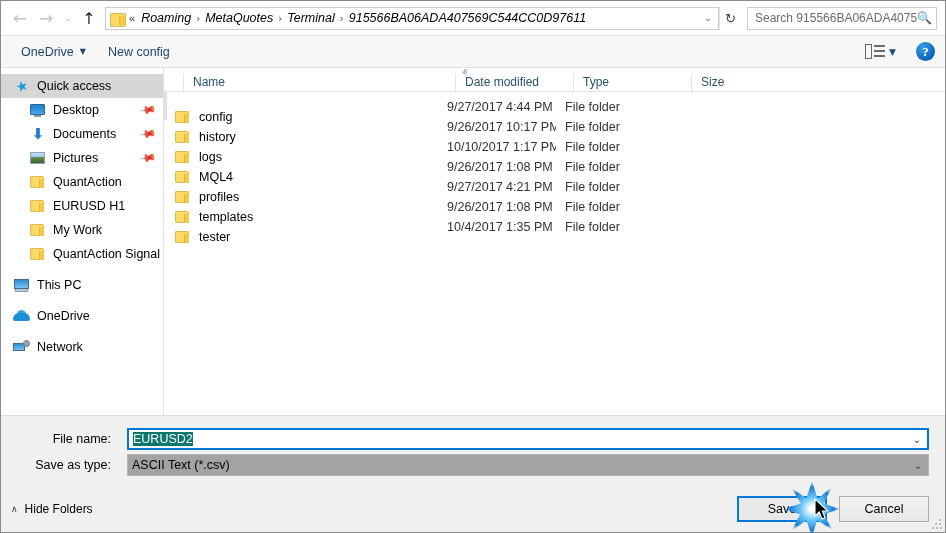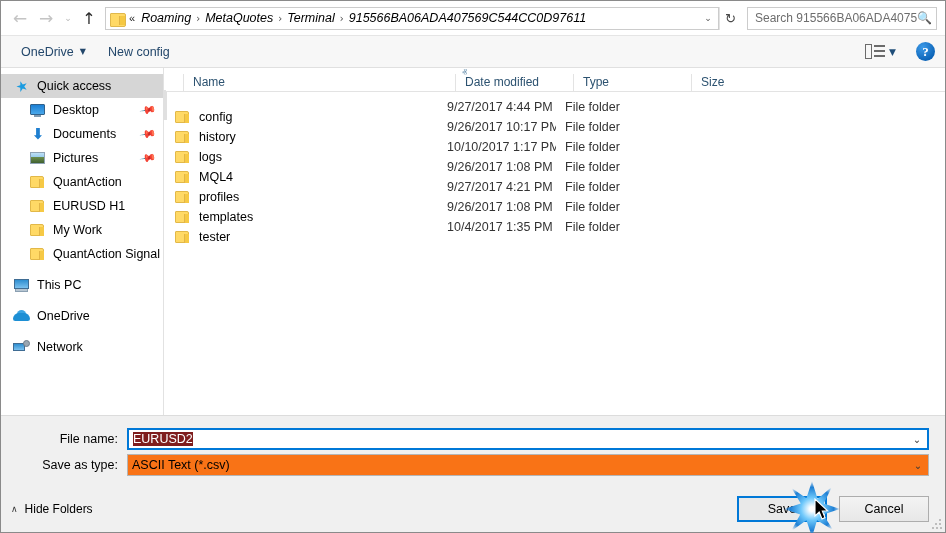--- a/index.html
+++ b/index.html
@@ -282,34 +282,34 @@
   }
   .cell { font-size: 12.5px; color: #333; padding-left: 9px; white-space: nowrap; overflow: hidden; }
 
   
   .formzone {
     flex: 0 0 71px; background: #f0f0f0; border-top: 1px solid #dcdcdc;
     padding: 12px 16px 0 0; position: relative;
   }
   .formrow { display: flex; align-items: center; height: 22px; margin-bottom: 4px; }
   .formlabel {
-    width: 126px; flex: 0 0 126px; text-align: right; padding-right: 9px;
+    width: 126px; flex: 0 0 126px; text-align: right; padding-right: 16px;
     font-size: 12.5px; color: #000;
   }
   .combo {
     flex: 1 1 auto; height: 22px; display: flex; align-items: center;
     background: #ffffff; border: 1px solid #7a7a7a; position: relative;
   }
   .combo.focused { border: 2px solid #0078d7; }
-  .combo.disabled { background: #f97316; border: 1px solid #b5b5b5; }
+  .combo.disabled { background: #a3a3a3; border: 1px solid #b5b5b5; }
   .combo-val {
     flex: 1 1 auto; font-size: 12.5px; color: #000; padding-left: 4px;
     white-space: nowrap; overflow: hidden;
   }
-  .combo-val .sel { background: #7f1d1d; color: #ffffff; padding: 1px 0; }
+  .combo-val .sel { background: #0f766e; color: #ffffff; padding: 1px 0; }
   .combo-caret {
     width: 20px; flex: 0 0 20px; text-align: center; font-size: 10px; color: #3a3a3a;
     font-family: "DejaVu Sans", sans-serif;
   }
 
   
   .footer {
     flex: 0 0 46px; background: #f0f0f0;
     display: flex; align-items: center; padding: 0 16px 0 10px; position: relative;
   }

